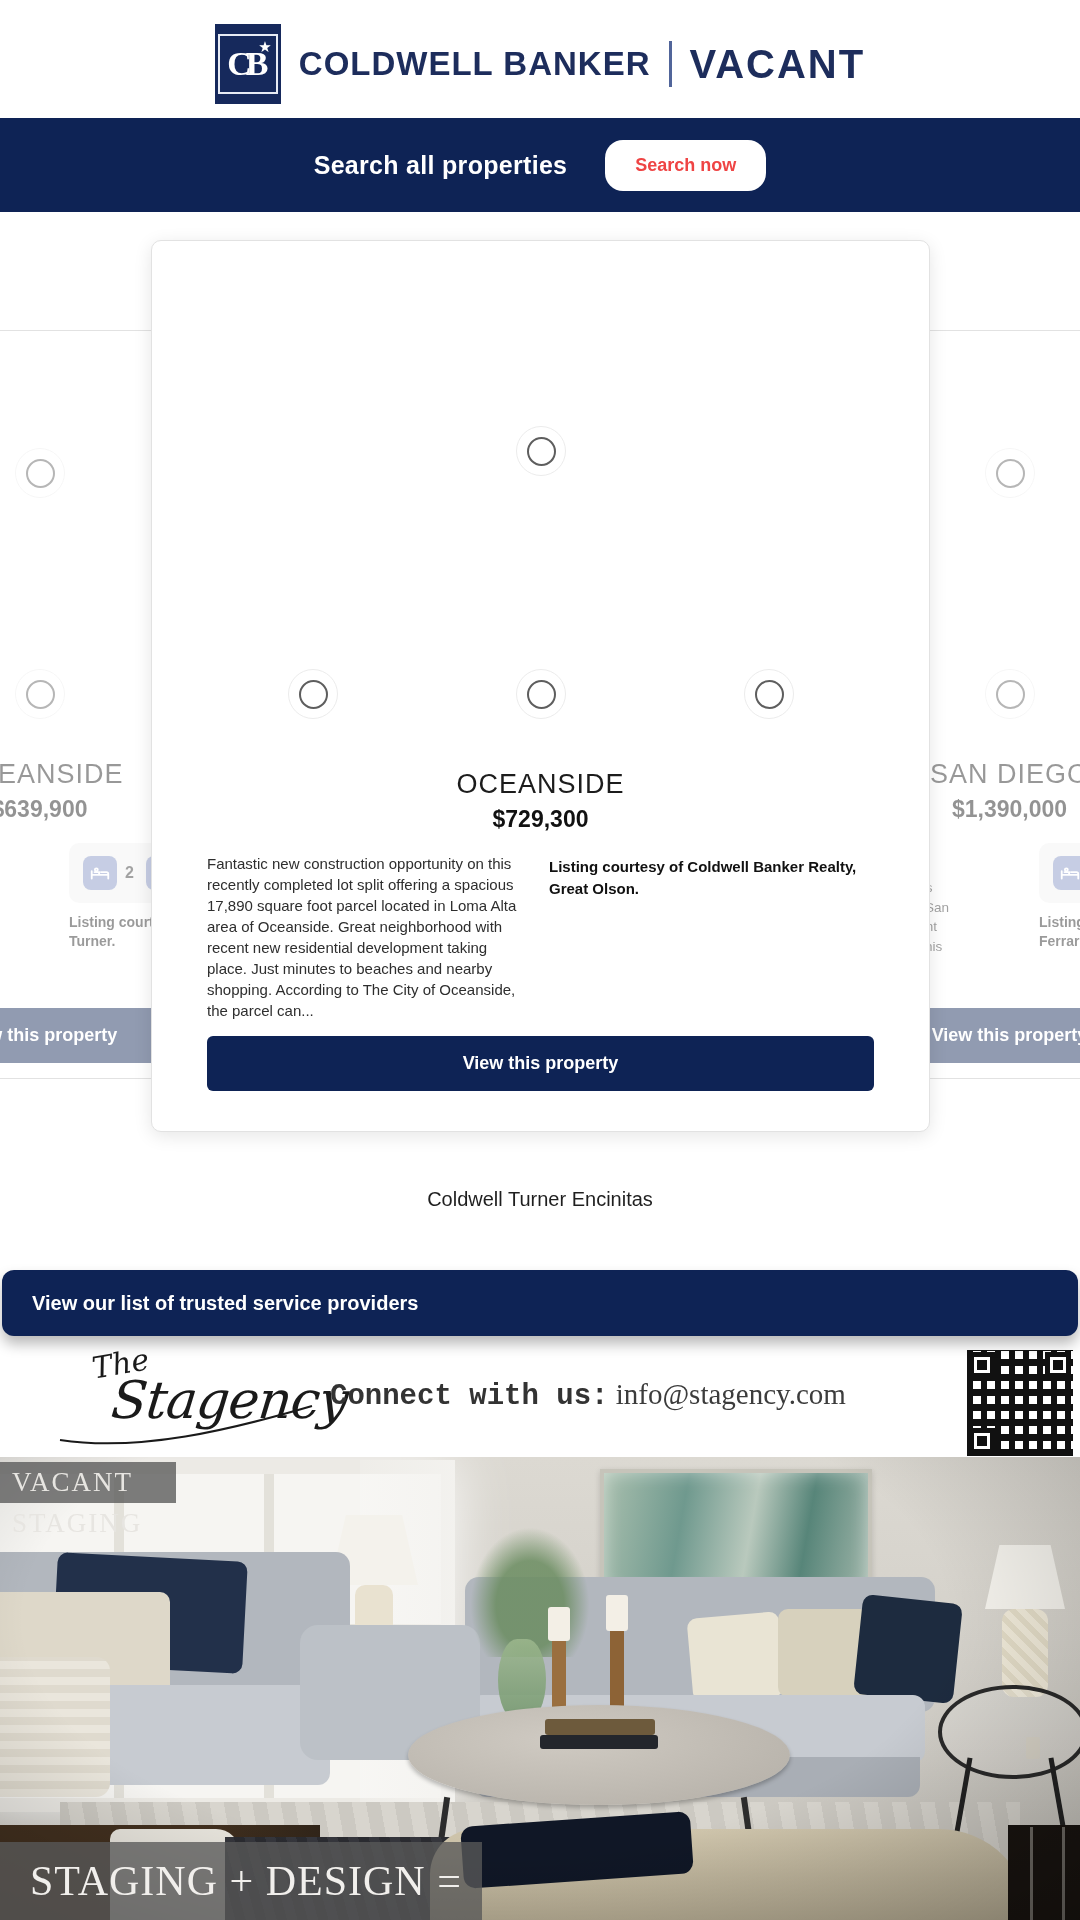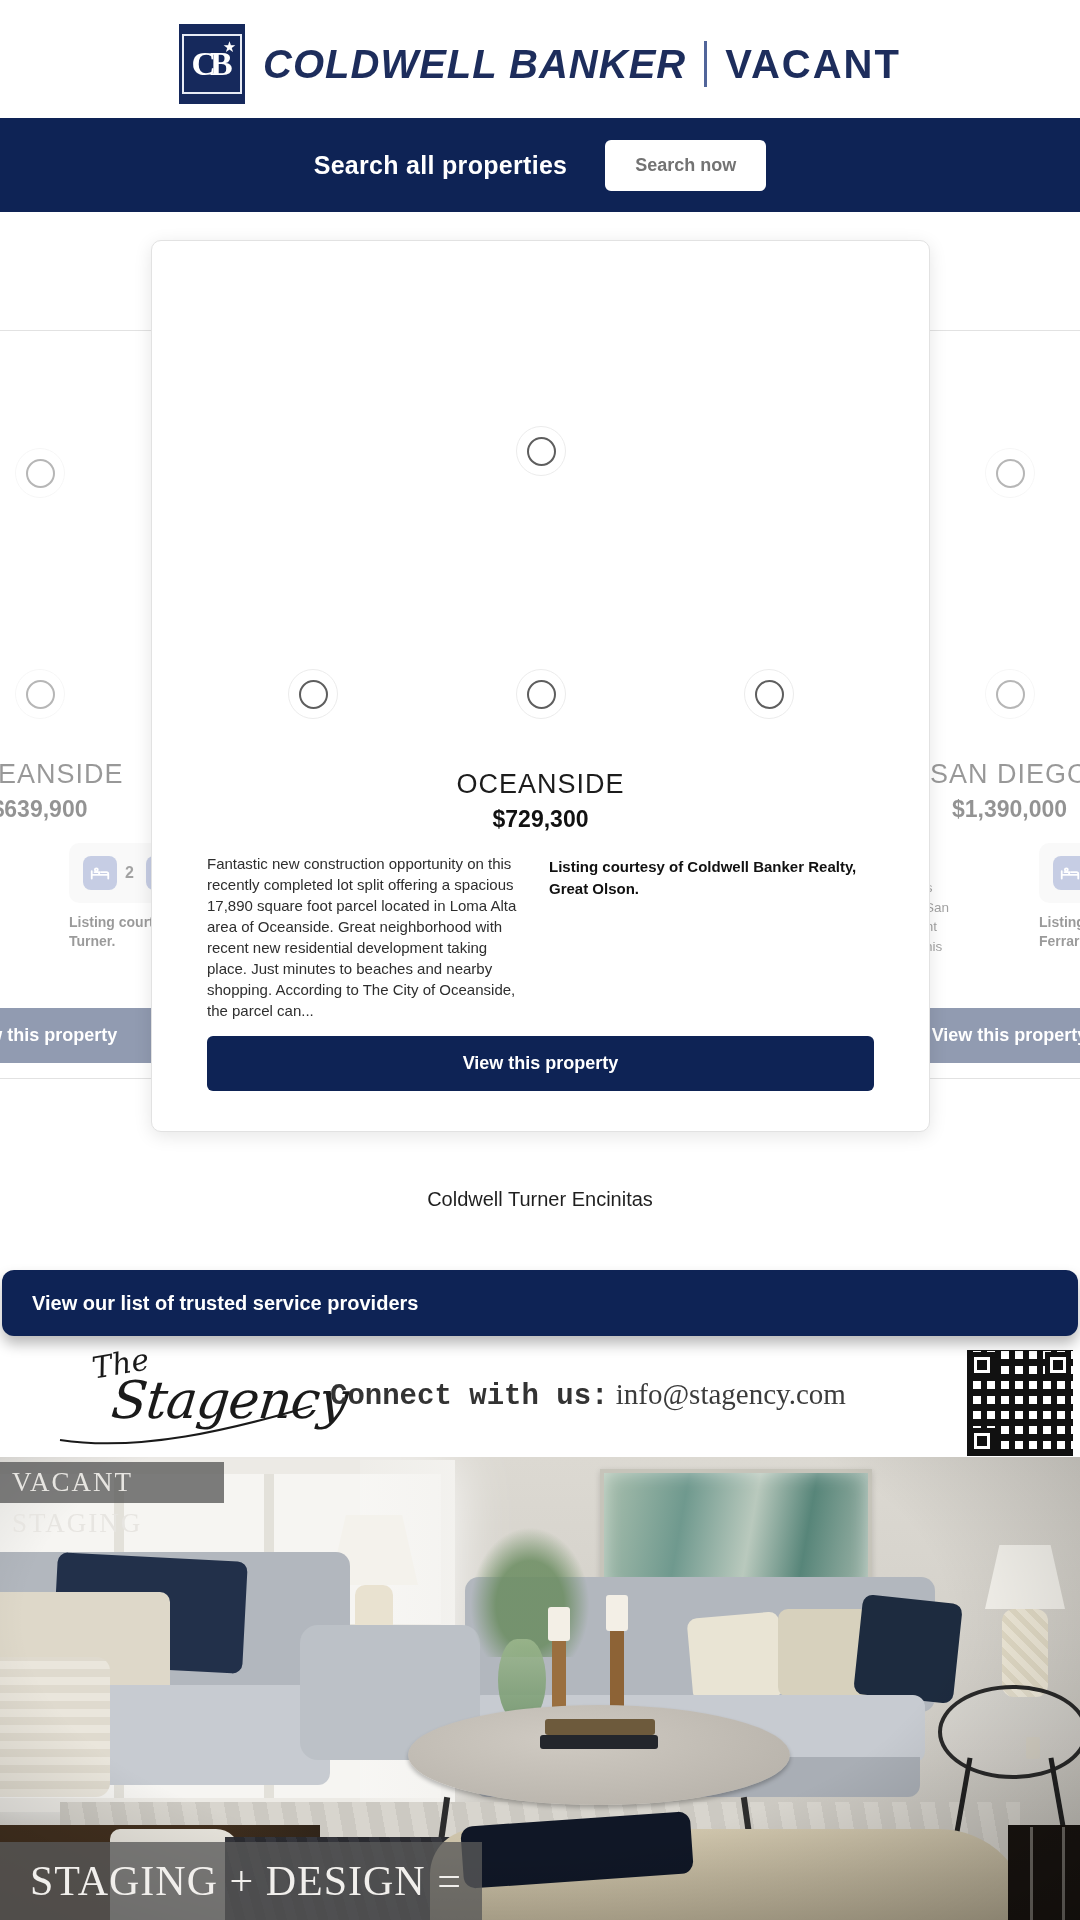--- a/index.html
+++ b/index.html
@@ -7,28 +7,28 @@
        font-family:"Liberation Sans",sans-serif;}
   .abs{position:absolute;}
 
   
   .header{left:0;top:0;width:1080px;height:118px;background:#fff;}
   .brandwrap{left:0;right:0;top:24px;display:flex;justify-content:center;align-items:center;gap:18px;}
   .cb-box{width:66px;height:80px;background:#16295c;display:flex;align-items:center;justify-content:center;position:relative;flex:0 0 auto;}
   .cb-inner{width:56px;height:56px;border:2px solid #e8ecf5;display:flex;align-items:center;justify-content:center;position:relative;}
   .cb-letters{color:#fff;font-family:"Liberation Serif",serif;font-weight:bold;font-size:34px;letter-spacing:-6px;padding-right:6px;}
   .cb-star{position:absolute;top:2px;right:4px;color:#fff;font-size:15px;}
-  .brand-main{color:#1d2d5c;font-size:40px;font-weight:bold;letter-spacing:1px;font-style:italic;}
+  .brand-main{color:#1d2d5c;font-size:33px;font-weight:bold;letter-spacing:1px;}
   .brand-div{width:3px;height:46px;background:#51659a;}
   .brand-sec{color:#1d2d5c;font-size:40px;font-weight:bold;letter-spacing:2px;}
 
   
   .searchbar{left:0;top:118px;width:1080px;height:94px;background:#0e2355;display:flex;align-items:center;justify-content:center;gap:38px;}
   .search-label{color:#fff;font-size:25px;font-weight:bold;letter-spacing:.3px;}
-  .search-btn{background:#fff;color:#737373;font-size:18px;font-weight:bold;border:none;border-radius:6px;padding:15px 30px;cursor:pointer;}
+  .search-btn{background:#fff;color:#ef4444;font-size:18px;font-weight:bold;border:none;border-radius:18px;padding:15px 30px;cursor:pointer;}
 
   
   .card{background:#fff;border:1px solid #e2e2e2;border-radius:10px;}
   .card-left{left:-330px;top:330px;width:737px;height:747px;}
   .card-right{left:640px;top:330px;width:737px;height:747px;}
   .card-center{left:151px;top:240px;width:777px;height:890px;box-shadow:0 4px 18px rgba(0,0,0,.10);z-index:5;}
   .dim{position:absolute;inset:0;opacity:.45;}
 
   .spinner{position:absolute;width:48px;height:48px;border:1px solid #ececec;border-radius:50%;display:flex;align-items:center;justify-content:center;}
   .spinner i{display:block;width:25px;height:25px;border:2.5px solid #5e5e5e;border-radius:50%;}
@@ -82,21 +82,21 @@
        background:linear-gradient(100deg,#a9bfae 0%,#6f998e 30%,#b9c9bd 55%,#578579 75%,#9fb5a9 100%);
        box-shadow:inset 0 0 18px rgba(255,255,255,.45),0 2px 6px rgba(0,0,0,.15);}
   .sofa-back{background:#b2b7be;border-radius:14px;}
   .sofa-seat{background:#c7cbd1;border-radius:12px;}
   .pillow{border-radius:10px;}
   .lamp-shade{background:#f4f2ec;clip-path:polygon(18% 0,82% 0,100% 100%,0 100%);}
   .lamp-base{background:#e9e2d0;border-radius:10px;}
   .table-top{background:radial-gradient(ellipse at 40% 35%,#cfcac2,#b3aea6);border-radius:50%;box-shadow:0 3px 4px rgba(0,0,0,.25);}
   .vignette{inset:0;background:radial-gradient(ellipse at 45% 35%,rgba(0,0,0,0) 55%,rgba(0,0,0,.28) 100%);}
   .band{position:absolute;background:rgba(88,88,88,.78);color:#f1efec;font-family:"Liberation Serif",serif;}
-  .band-vacant{left:0;top:5px;width:224px;height:41px;font-size:27px;letter-spacing:2px;line-height:41px;padding-left:12px;box-sizing:border-box;color:#e7e5e1;}
+  .band-vacant{left:0;top:5px;width:176px;height:41px;font-size:27px;letter-spacing:2px;line-height:41px;padding-left:12px;box-sizing:border-box;color:#e7e5e1;}
   .band-magic{left:0;top:385px;width:482px;height:78px;font-size:42px;letter-spacing:1px;line-height:78px;padding-left:30px;box-sizing:border-box;}
 </style>
 </head>
 <body>
 
 <div class="abs header">
   <div class="abs brandwrap">
     <div class="cb-box">
       <div class="cb-inner">
         <span class="cb-letters">CB</span>

